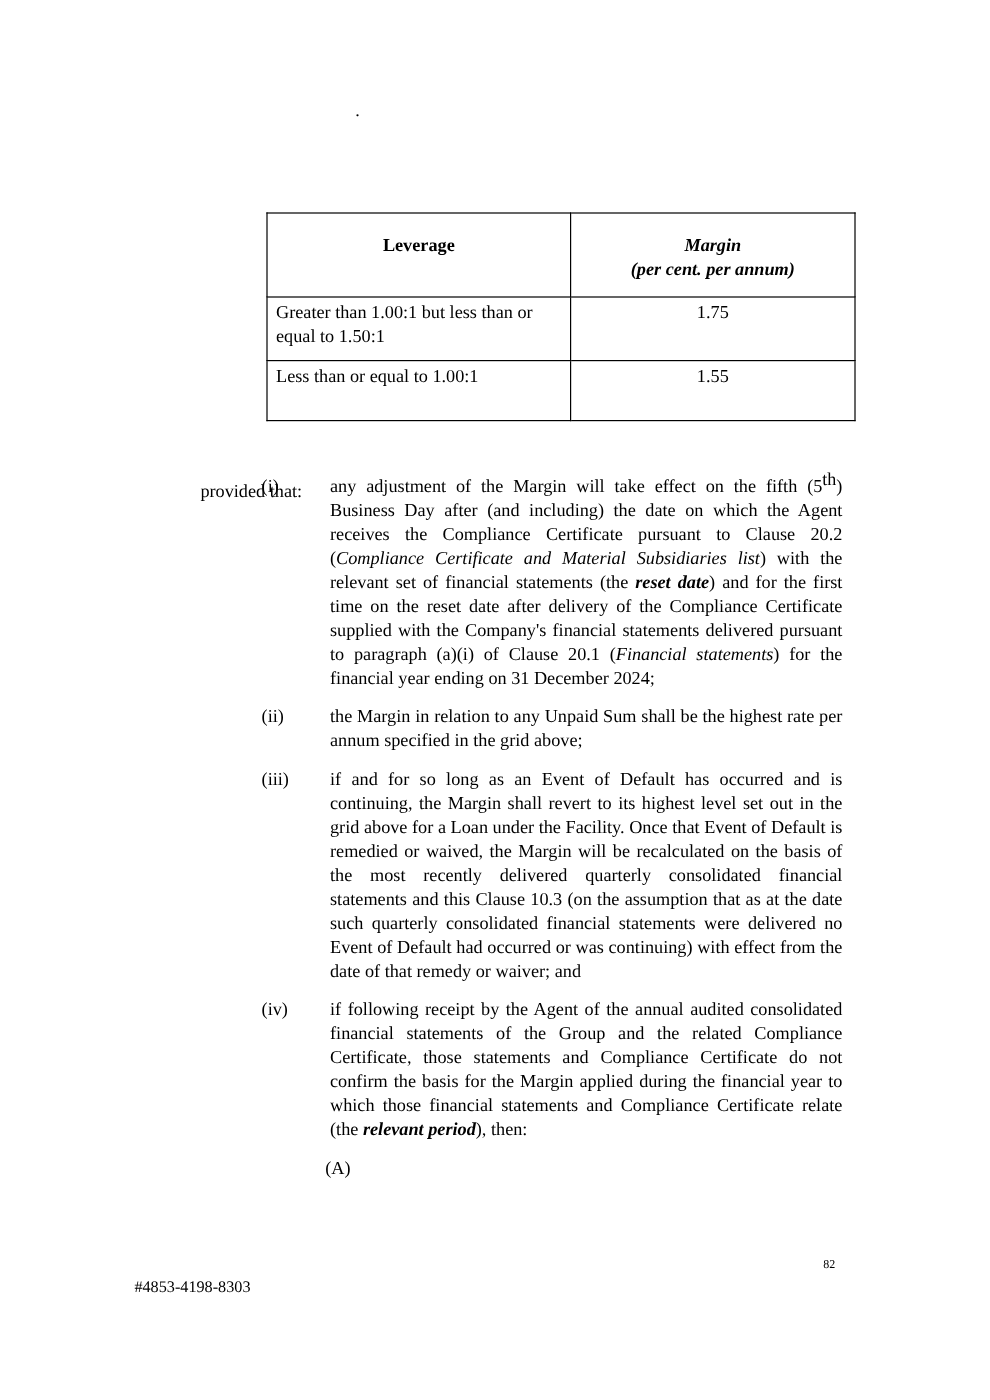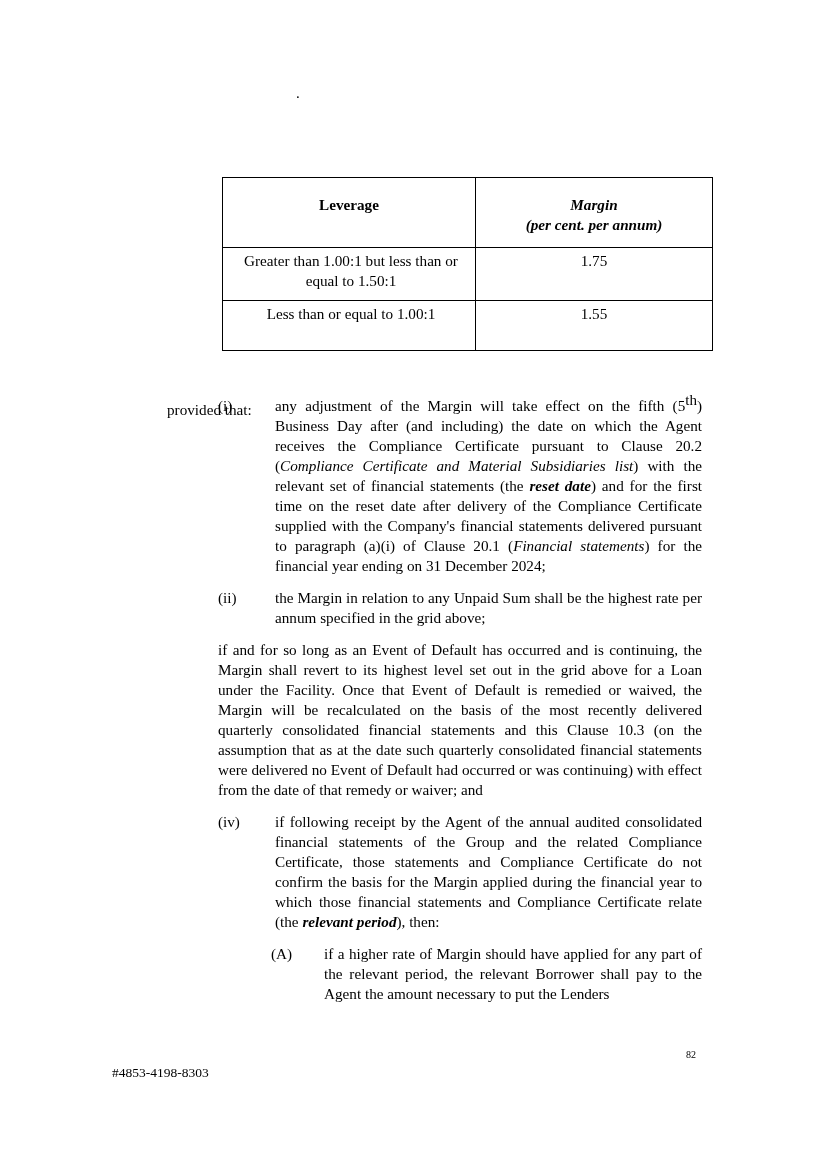--- a/index.html
+++ b/index.html
@@ -25,21 +25,20 @@
     top: 177px;
     width: 480px;
     border-collapse: collapse;
     table-layout: fixed;
   }
   table.margin-table th,
   table.margin-table td {
     border: 1.5px solid #000000;
     font-size: 15.2px;
     line-height: 20px;
-    text-align: center;
   }
   th.col1 { width: 248px; }
   th.col2 { width: 232px; font-style: italic; }
   tr.header-row { height: 70px; }
   table.margin-table th {
     font-weight: bold;
     vertical-align: top;
     text-align: center;
     padding: 17px 2px 1px 2px;
   }
@@ -136,31 +135,31 @@
       <span class="marker">(i)</span>
       <span class="itext"><span>any adjustment of the Margin will take effect on the fifth (5</span><sup>th</sup><span>) Business Day after (and including) the date on which the Agent receives the Compliance Certificate pursuant to Clause 20.2 (</span><span class="seg-i">Compliance Certificate and Material Subsidiaries list</span><span>) with the relevant set of financial statements (the </span><span class="seg-bi">reset date</span><span>) and for the first time on the reset date after delivery of the Compliance Certificate supplied with the Company's financial statements delivered pursuant to paragraph (a)(i) of Clause 20.1 (</span><span class="seg-i">Financial statements</span><span>) for the financial year ending on 31 December 2024;</span></span>
     </div>
 
     <div class="item">
       <span class="marker">(ii)</span>
       <span class="itext"><span>the Margin in relation to any Unpaid Sum shall be the highest rate per annum specified in the grid above;</span></span>
     </div>
 
     <div class="item">
+      <span class="marker">(iii)</span>
       <span class="itext"><span>if and for so long as an Event of Default has occurred and is continuing, the Margin shall revert to its highest level set out in the grid above for a Loan under the Facility. Once that Event of Default is remedied or waived, the Margin will be recalculated on the basis of the most recently delivered quarterly consolidated financial statements and this Clause 10.3 (on the assumption that as at the date such quarterly consolidated financial statements were delivered no Event of Default had occurred or was continuing) with effect from the date of that remedy or waiver; and</span></span>
     </div>
 
     <div class="item">
       <span class="marker">(iv)</span>
       <span class="itext"><span>if following receipt by the Agent of the annual audited consolidated financial statements of the Group and the related Compliance Certificate, those statements and Compliance Certificate do not confirm the basis for the Margin applied during the financial year to which those financial statements and Compliance Certificate relate (the </span><span class="seg-bi">relevant period</span><span>), then:</span></span>
     </div>
 
     <div class="item sub">
       <span class="marker">(A)</span>
-      <span class="itext"><span>if a higher rate of Margin should have applied for any part of the relevant period, the relevant Borrower shall pay to the Agent the amount necessary to put the Lenders</span></span>
     </div>
 
   </div>
 
   <div class="pagenum">82</div>
   <div class="docid">#4853-4198-8303</div>
 
 </div>
 
 </body></html>

